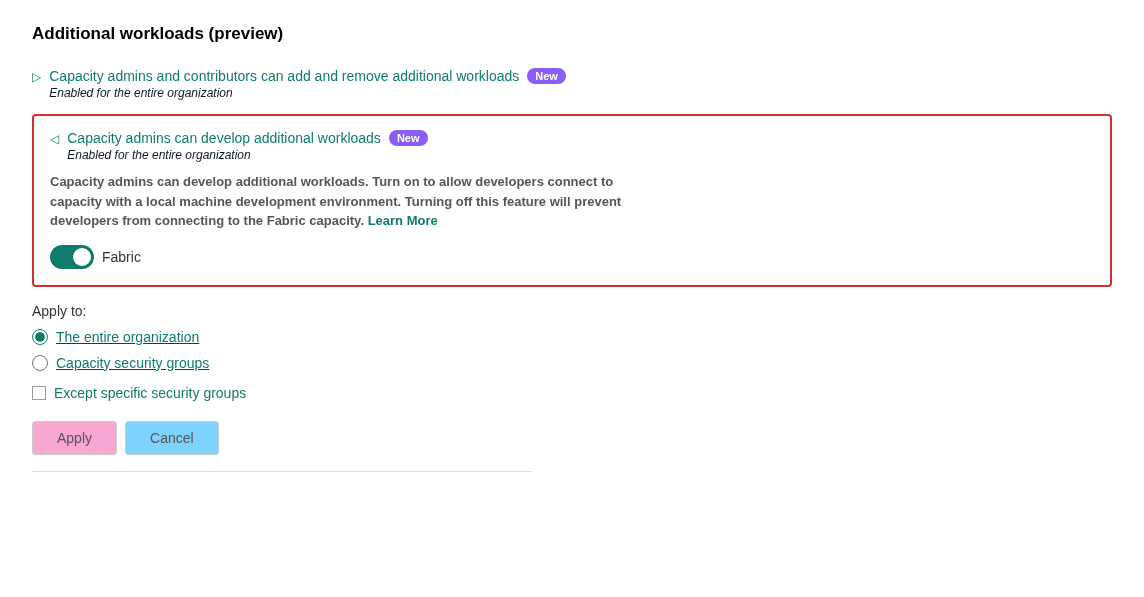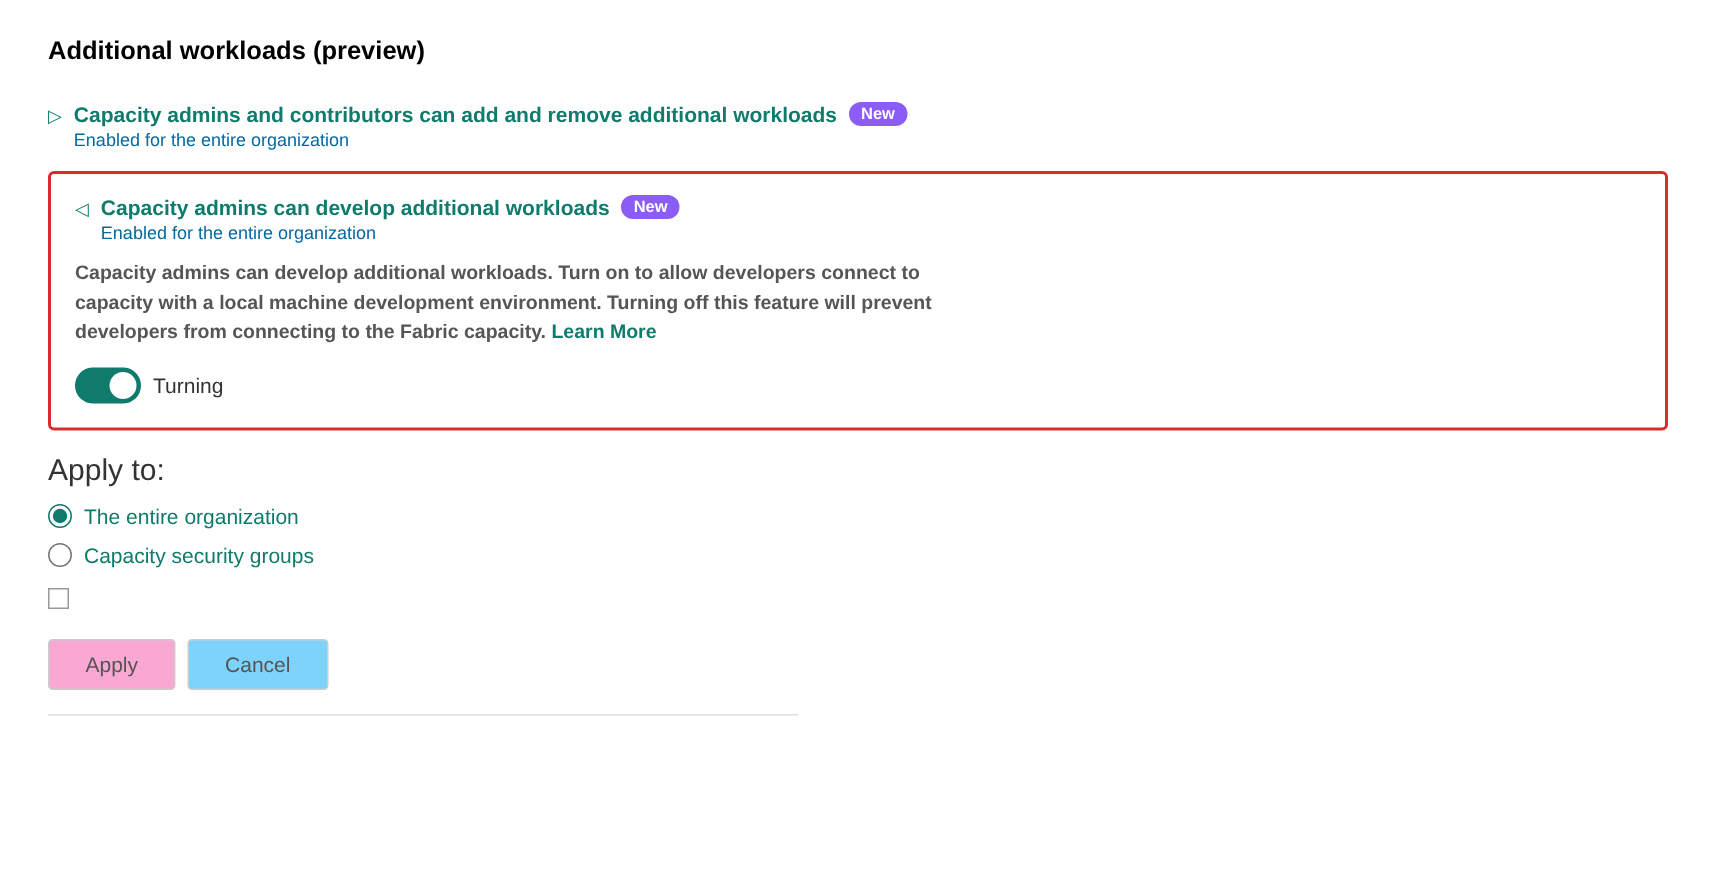--- a/index.html
+++ b/index.html
@@ -41,36 +41,37 @@
     }
 
     .workload-title-row {
       display: flex;
       align-items: center;
       gap: 8px;
     }
 
     .workload-title {
       font-size: 14px;
-      font-weight: 700;
+      font-weight: 400;
       color: #0f7b6c;
     }
 
     .new-badge {
       background: #8b5cf6;
       color: white;
       font-size: 11px;
       font-weight: 600;
       padding: 2px 8px;
       border-radius: 10px;
     }
 
     .workload-subtitle {
       font-size: 12px;
-      color: #0369a1;
+      color: #0f172a;
+      font-style: italic;
       margin-top: 2px;
     }
 
     
     .expanded-panel {
       border: 2px solid #d32f2f;
       border-radius: 4px;
       padding: 14px 16px 16px 16px;
       margin: 8px 0 16px 0;
       background: #ffffff;
@@ -133,30 +134,31 @@
       color: #333;
       font-weight: 500;
     }
 
     
     .apply-to-section {
       margin-top: 4px;
     }
 
     .apply-to-title {
-      font-size: 20px;
+      font-size: 14px;
       color: #333;
       margin-bottom: 10px;
     }
 
     .radio-group {
       display: flex;
       flex-direction: column;
       gap: 10px;
       margin-bottom: 14px;
+      text-decoration: underline;
     }
 
     .radio-item {
       display: flex;
       align-items: center;
       gap: 8px;
       cursor: pointer;
     }
 
     .radio-input {
@@ -267,41 +269,42 @@
     <span> </span>
     <a class="learn-more" href="#">Learn More</a>
   </p>
 
   <div class="toggle-container">
     <div class="toggle-switch">
       <div class="toggle-track">
         <div class="toggle-thumb"></div>
       </div>
     </div>
-    <span class="toggle-label">Turning</span>
+    <span class="toggle-label">Fabric</span>
   </div>
 </div>
 
 <div class="apply-to-section">
   <div class="apply-to-title">Apply to:</div>
 
   <div class="radio-group">
     <label class="radio-item">
       <input type="radio" class="radio-input" name="apply-to" checked="" style="">
       <span class="radio-label">The entire organization</span>
     </label>
 
     <label class="radio-item">
       <input type="radio" class="radio-input" name="apply-to" style="">
       <span class="radio-label">Capacity security groups</span>
     </label>
   </div>
 
   <label class="checkbox-item">
     <input type="checkbox" class="checkbox-input" style="">
+    <span class="checkbox-label">Except specific security groups</span>
   </label>
 
   <div class="button-row">
     <button class="btn-apply">Apply</button>
     <button class="btn-cancel">Cancel</button>
   </div>
 </div>
 
 <hr class="divider">
 

